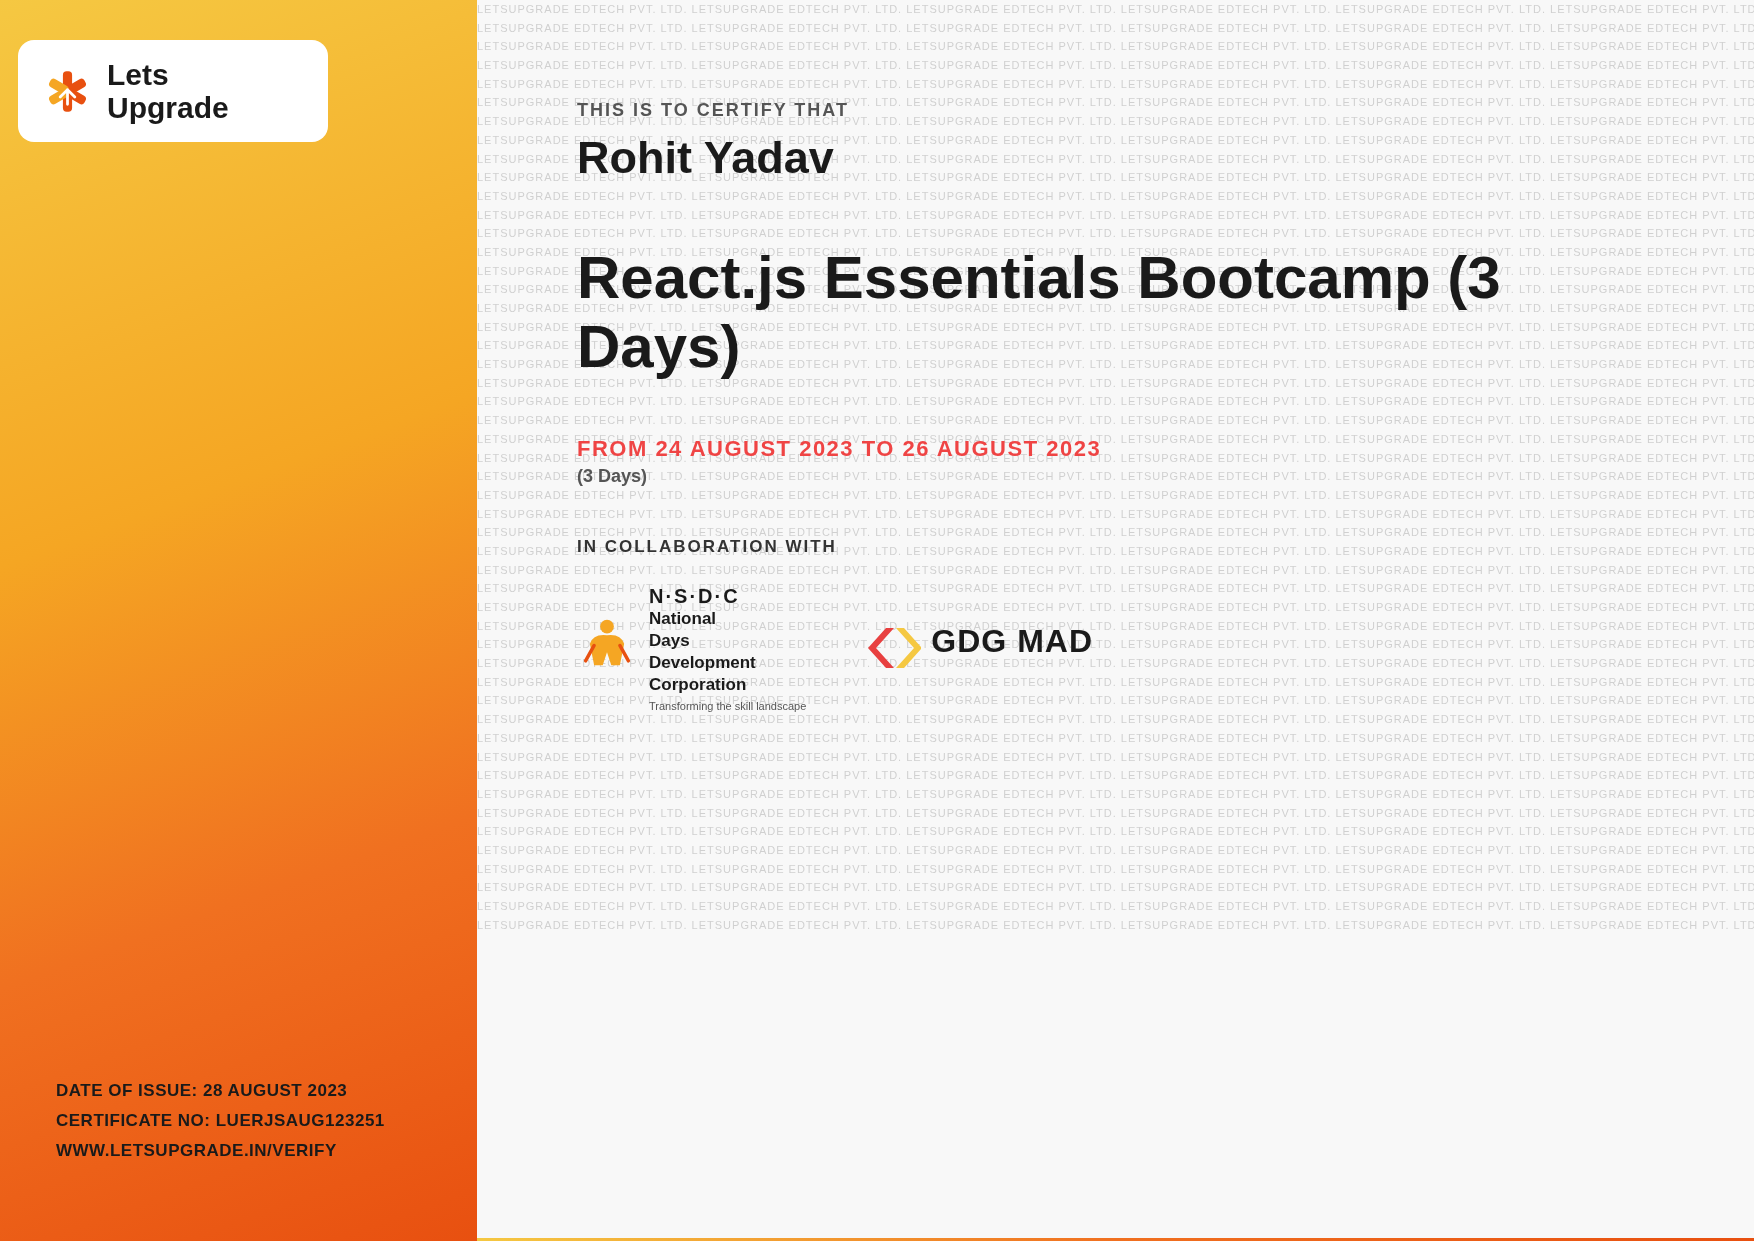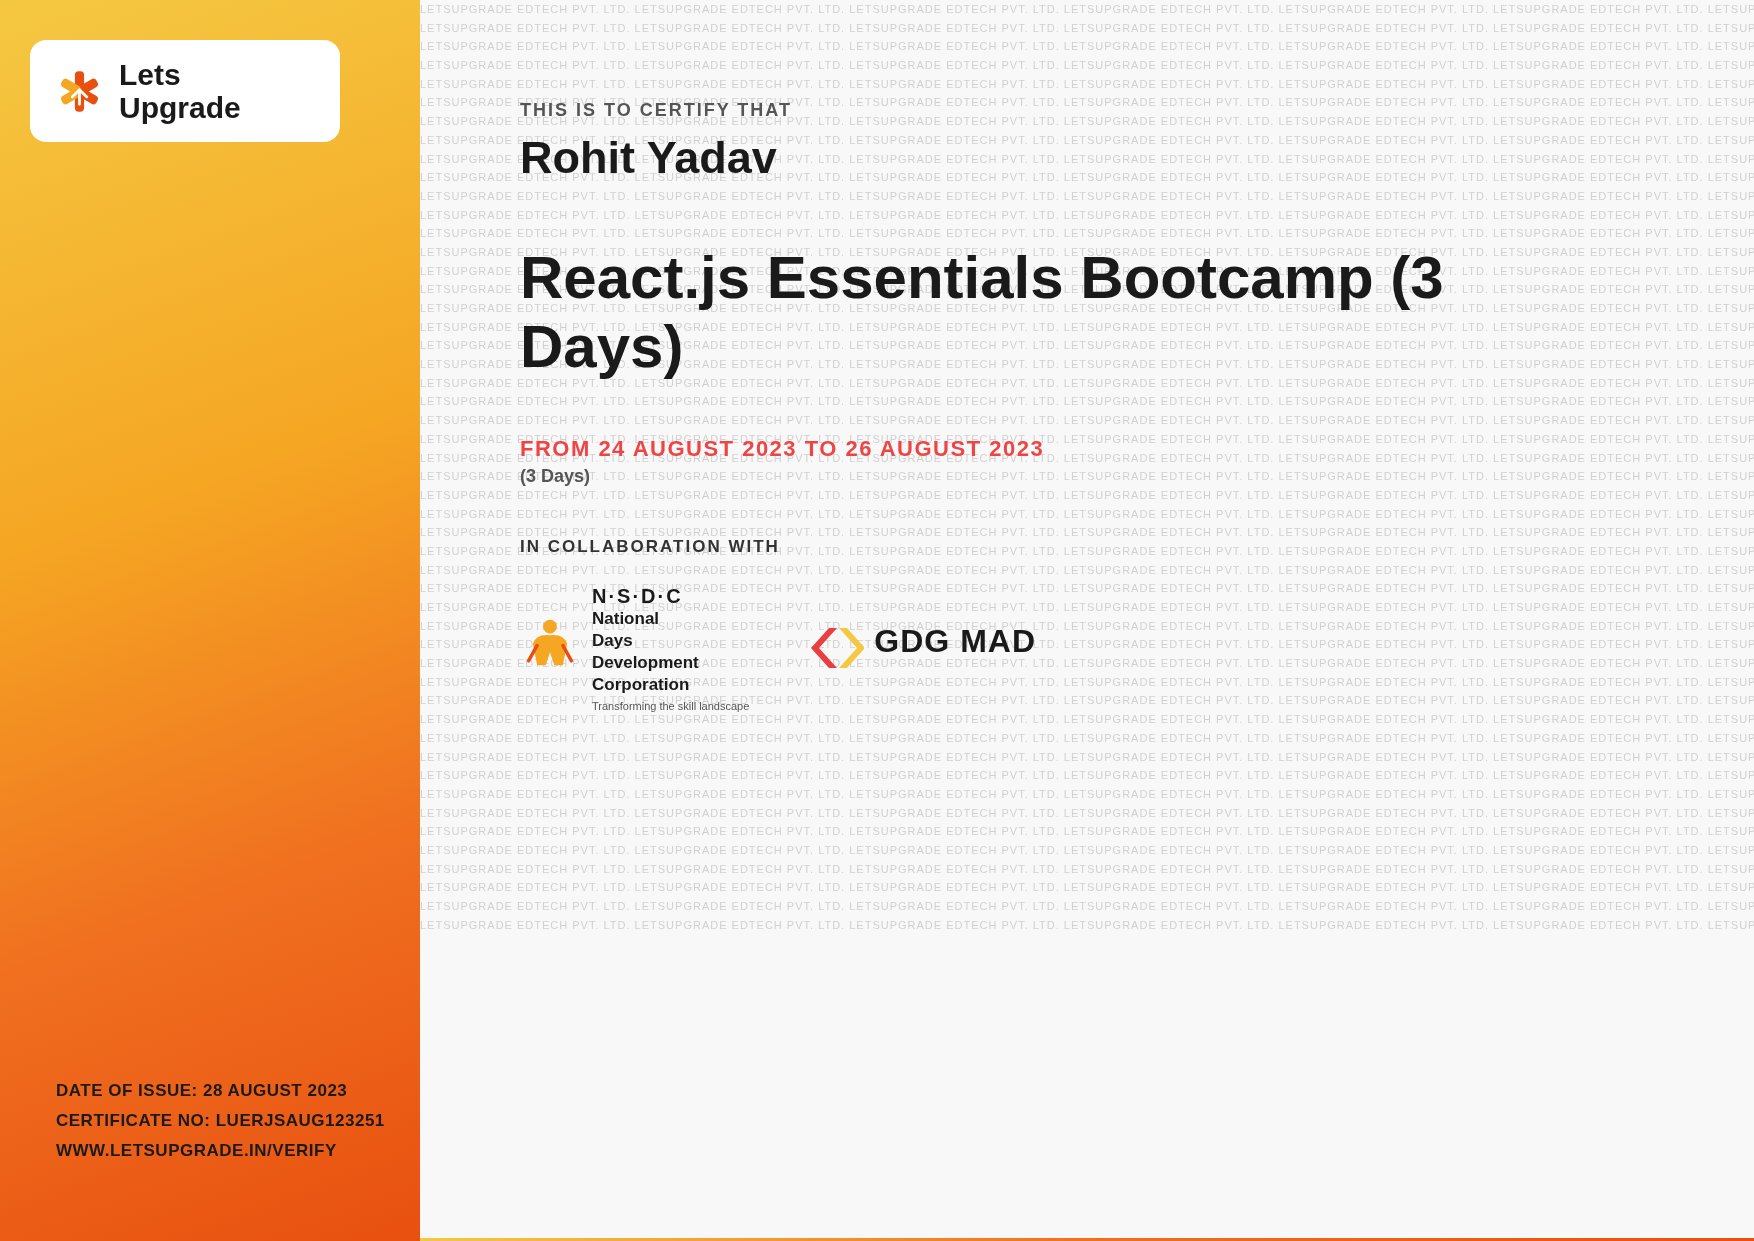--- a/index.html
+++ b/index.html
@@ -13,29 +13,29 @@
 
     .certificate {
       width: 1754px;
       height: 1241px;
       display: flex;
       position: relative;
     }
 
     
     .left-panel {
-      width: 420px;
+      width: 477px;
       height: 100%;
       background: linear-gradient(160deg, #f5c842 0%, #f5a623 40%, #f07020 70%, #e85010 100%);
       position: relative;
       flex-shrink: 0;
       display: flex;
       flex-direction: column;
       align-items: flex-start;
-      padding: 40px 30px;
+      padding: 40px 18px;
     }
 
     .logo-box {
       background: white;
       border-radius: 16px;
       padding: 18px 22px;
       display: flex;
       align-items: center;
       gap: 12px;
       width: 310px;

